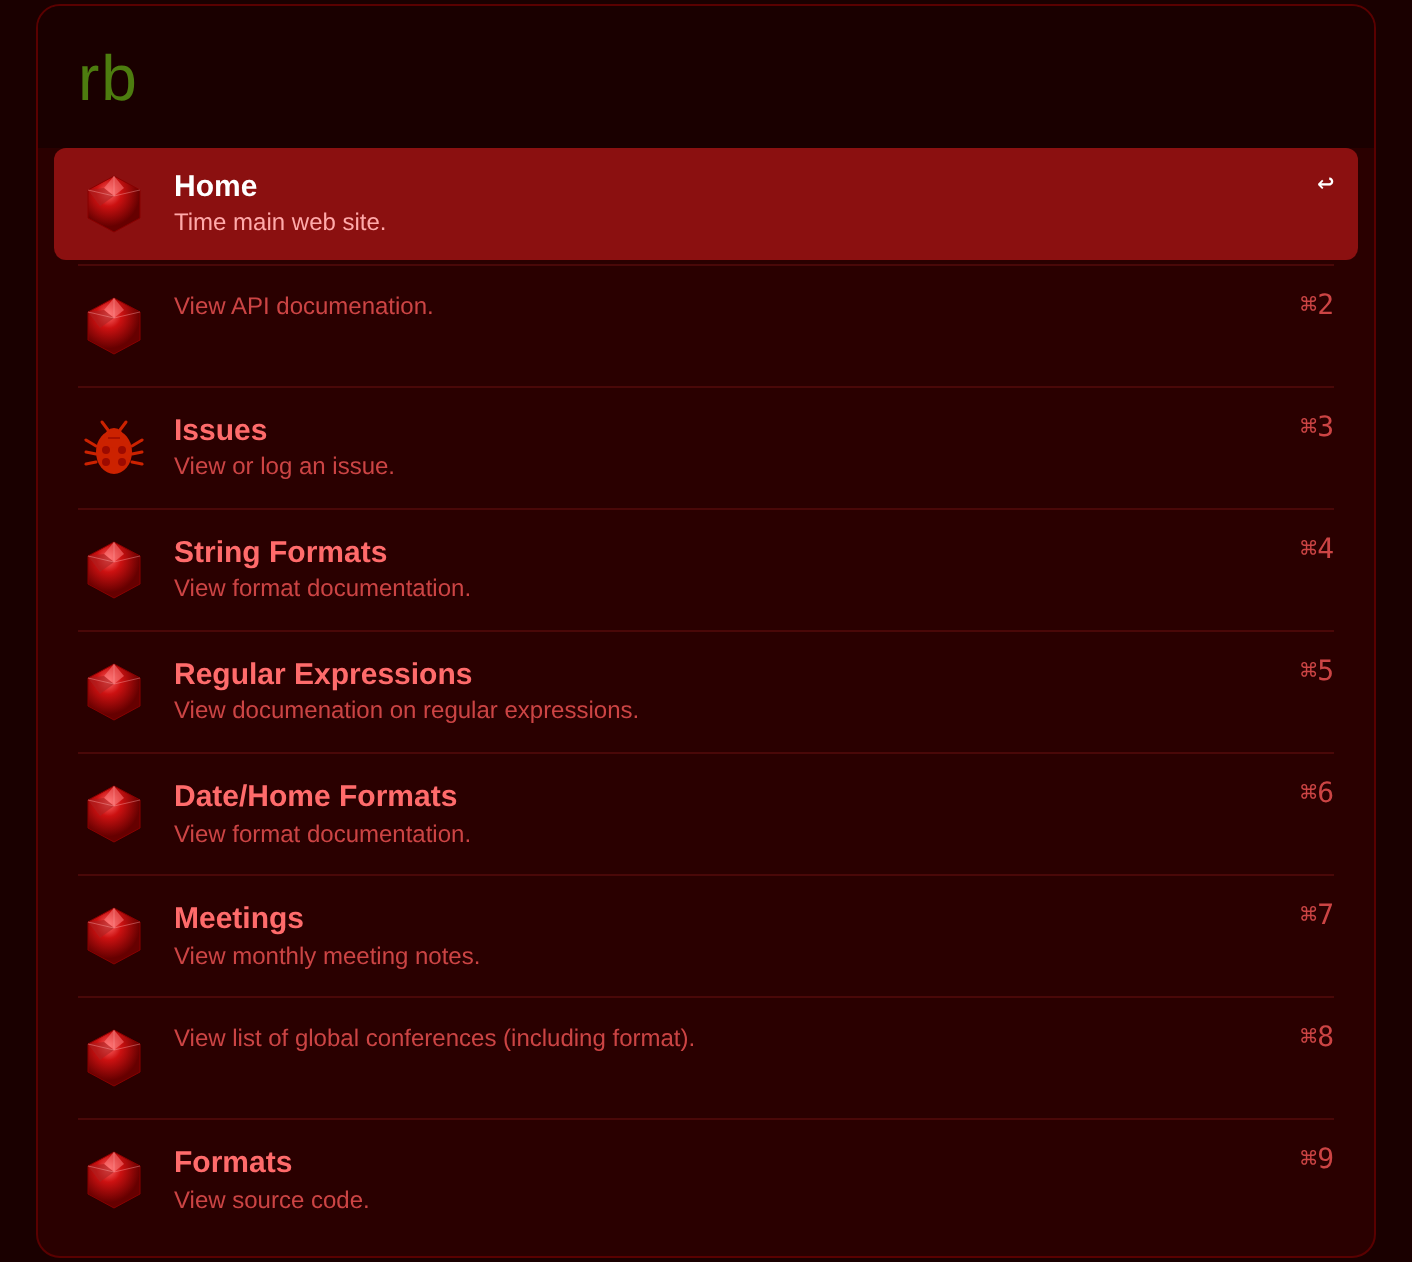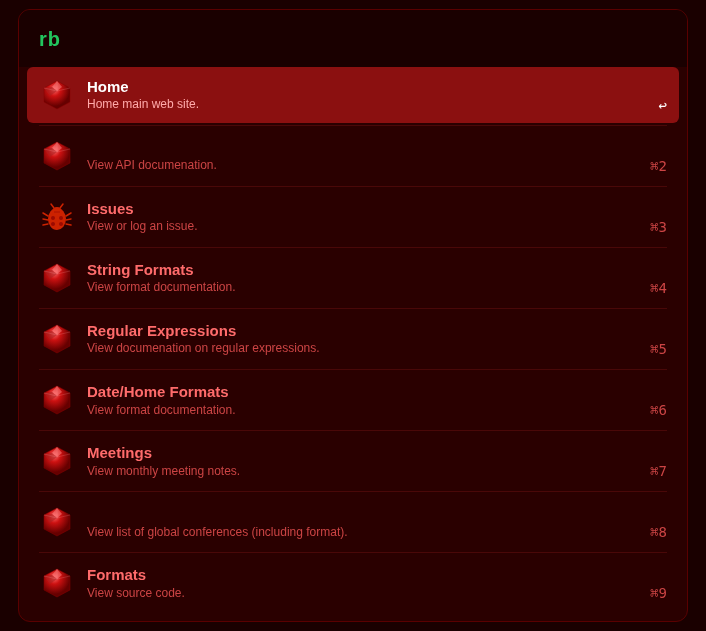--- a/index.html
+++ b/index.html
@@ -26,34 +26,34 @@
       overflow: hidden;
       padding-bottom: 8px;
     }
 
     .title-bar {
       background: #1a0000;
       padding: 18px 20px 16px 20px;
     }
 
     .title-bar-text {
-      color: #22c55e;
-      font-size: 20px;
-      font-weight: 700;
+      color: #4d7c0f;
+      font-size: 32px;
+      font-weight: 400;
       letter-spacing: 1px;
     }
 
     .menu-list {
       list-style: none;
       padding: 0 8px;
     }
 
     .menu-item {
       display: flex;
-      align-items: flex-end;
+      align-items: flex-start;
       padding: 10px 12px;
       border-radius: 6px;
       cursor: pointer;
       position: relative;
       margin-bottom: 2px;
     }
 
     .menu-item.active {
       background: #8b1010;
     }
@@ -135,21 +135,21 @@
       <polygon points="17,3 30,10 30,24 17,31 4,24 4,10" fill="url(#rg1)" stroke="#880000" stroke-width="0.5"></polygon>
       <polygon points="17,3 22,9 17,13 12,9" fill="#ff8888" opacity="0.5"></polygon>
       <polygon points="4,10 12,9 17,13 10,18" fill="#aa2222" opacity="0.6"></polygon>
       <line x1="17" y1="3" x2="17" y2="13" stroke="#ffaaaa" stroke-width="0.5" opacity="0.4"></line>
       <line x1="4" y1="10" x2="17" y2="13" stroke="#ffaaaa" stroke-width="0.5" opacity="0.4"></line>
       <line x1="30" y1="10" x2="17" y2="13" stroke="#ffaaaa" stroke-width="0.5" opacity="0.4"></line>
     </svg>
         </div>
         <div class="menu-item-content">
           <div class="menu-item-title">Home</div>
-          <div class="menu-item-subtitle">Home main web site.</div>
+          <div class="menu-item-subtitle">Time main web site.</div>
         </div>
         <span class="menu-item-shortcut">↩</span>
       </li>
       <li class="divider"></li>
       <li class="menu-item">
         <div class="menu-item-icon">
           <svg viewBox="0 0 34 34" width="34" height="34" xmlns="http://www.w3.org/2000/svg">
       <defs>
         <radialGradient id="rg1" cx="40%" cy="30%" r="60%">
           <stop offset="0%" stop-color="#ff6666"></stop>

